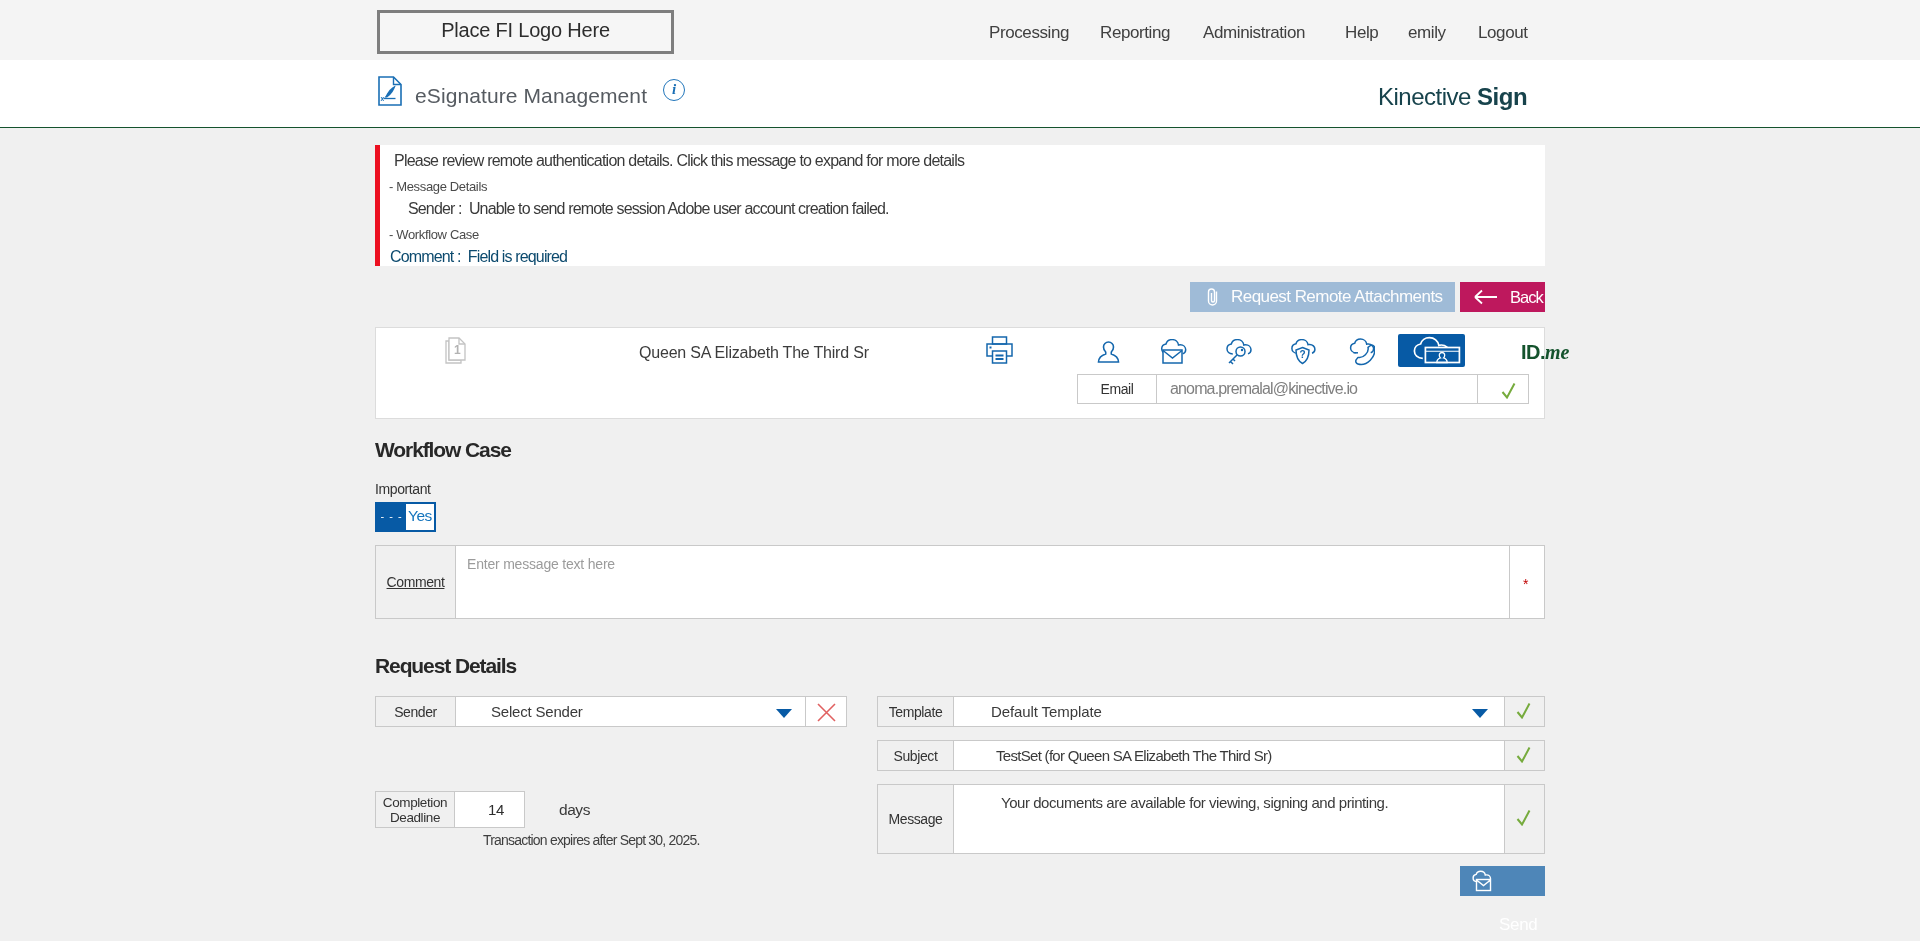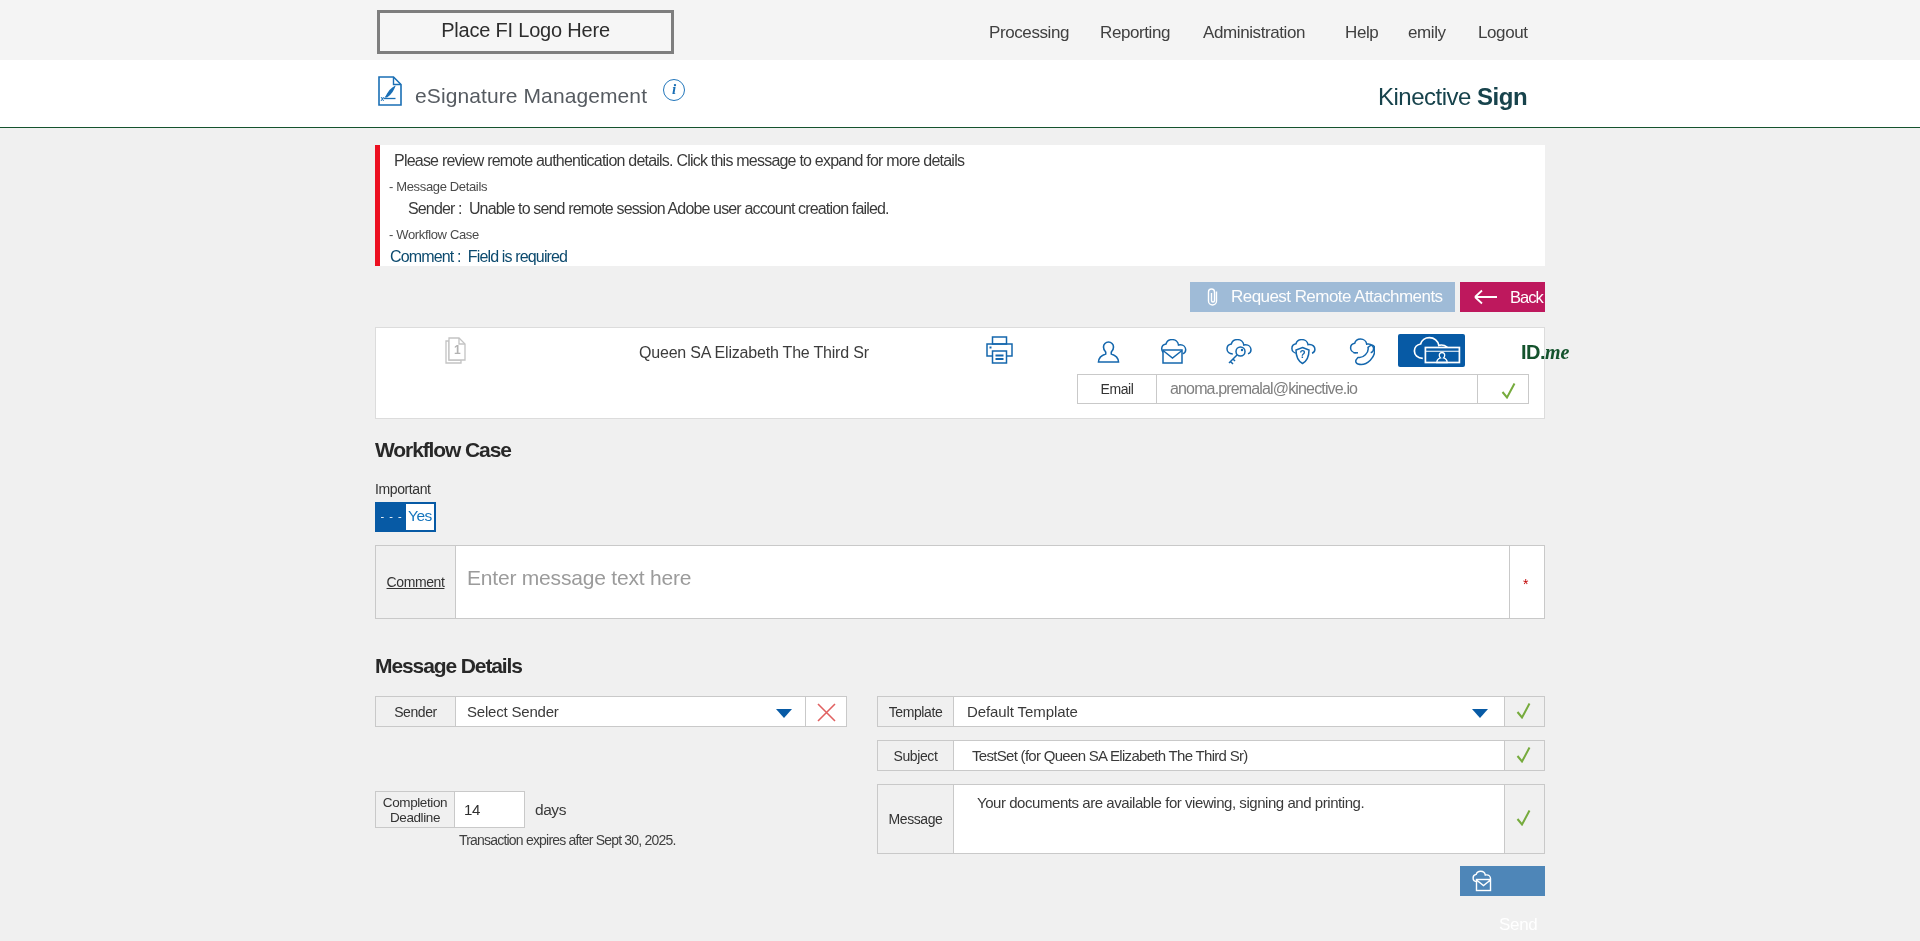--- a/index.html
+++ b/index.html
@@ -49,21 +49,21 @@
   .lblsmall { position:absolute; font-size:14px; letter-spacing:-0.4px; color:#333; }
   .toggle { position:absolute; left:375px; top:502px; width:61px; height:30px; border:2px solid #075aa5; background:#fff; }
   .toggle .off { position:absolute; left:0; top:0; width:29px; height:26px; background:#075aa5; color:#fff; text-align:center; line-height:24px; font-size:11px; letter-spacing:1px; }
   .toggle .on { position:absolute; left:31px; top:3px; font-size:15.5px; letter-spacing:-0.5px; color:#1474bd; }
 
   .row { position:absolute; border:1px solid #c9c9c9; background:#fff; }
   .row .cell-lbl { position:absolute; left:0; top:0; height:100%; background:#f0f0f0; border-right:1px solid #c9c9c9; display:flex; align-items:center; justify-content:center; font-size:14px; letter-spacing:-0.4px; color:#333; text-align:center; }
   .row .cell-chk { position:absolute; right:0; top:0; height:100%; border-left:1px solid #c9c9c9; background:#f0f0f0; }
   .row .cell-chk.white { background:#fff; }
   .ph { color:#9b9b9b; letter-spacing:-0.2px !important; }
-  .fieldtxt { position:absolute; font-size:15px; letter-spacing:-0.45px; color:#3a3a3a; }
+  .fieldtxt { position:absolute; font-size:15px; letter-spacing:-0.45px; color:#3a3a3a;margin-left:24px; }
   .tri { position:absolute; width:0; height:0; border-left:8.5px solid transparent; border-right:8.5px solid transparent; border-top:9px solid #075aa5; }
 
   .sendbtn { position:absolute; left:1460px; top:866px; width:85px; height:30px; background:#4e86b8; color:#fff; font-size:17px; letter-spacing:-0.3px; line-height:30px; }
   .sendbtn .txt { position:absolute; left:39px;margin-top:44px; }
 </style>
 </head>
 <body>
 
 <div class="topbar">
   <div class="logobox">Place FI Logo Here</div>
@@ -178,27 +178,27 @@
 
 <h2 style="left:375px; top:438px;">Workflow Case</h2>
 <div class="lblsmall" style="left:375px; top:481px;">Important</div>
 <div class="toggle">
   <div class="off">- - -</div>
   <div class="on">Yes</div>
 </div>
 
 <div class="row" style="left:375px; top:545px; width:1170px; height:74px;">
   <div class="cell-lbl" style="width:80px;text-decoration:underline;">Comment</div>
-  <div style="position:absolute; left:91px; top:20px; font-size:21px; letter-spacing:-0.45px;" class="ph">Enter message text here</div>
+  <div style="position:absolute; left:91px; top:10px; font-size:14px; letter-spacing:-0.45px;" class="ph">Enter message text here</div>
   <div class="cell-chk white" style="width:35px;">
       <span style="position:absolute;left:13px;top:30px;color:#c00000;font-size:14px;">*</span>
     </div>
 </div>
 
-<h2 style="left:375px; top:654px;">Message Details</h2>
+<h2 style="left:375px; top:654px;">Request Details</h2>
 
 <div class="row" style="left:375px; top:696px; width:472px; height:31px;">
   <div class="cell-lbl" style="width:80px;">Sender</div>
   <div class="fieldtxt ph" style="left:91px; top:6px;">Select Sender</div>
   <div class="tri" style="left:400px; top:12px;"></div>
   <div class="cell-chk white" style="width:41px;">
     <svg style="position:absolute;left:10px;top:5px;" width="21" height="21" viewBox="0 0 21 21">
       <path d="M2 2 L19 19 M19 2 L2 19" stroke="#e06161" stroke-width="1.6"></path>
     </svg>
   </div>

